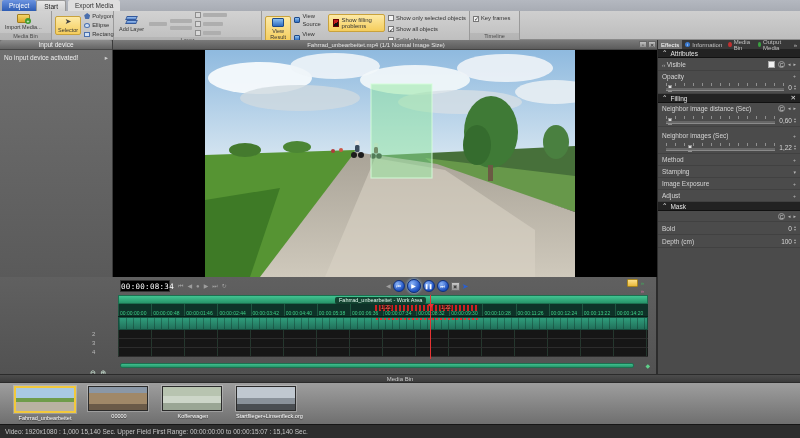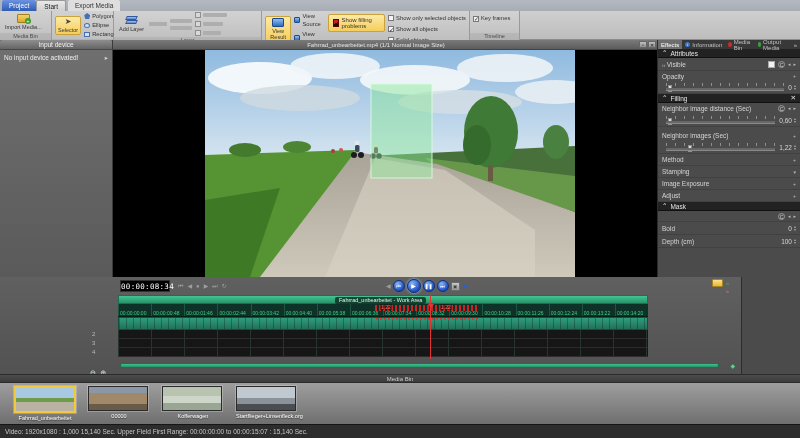--- a/index.html
+++ b/index.html
@@ -66,21 +66,21 @@
   .slider { flex:1; height:11px; margin:0 4px; position:relative; }
   .slider::before { content:""; position:absolute; top:1px; left:0; right:0; height:3px; background:repeating-linear-gradient(90deg,#8f8f8f 0 1px,transparent 1px 9px); }
   .slider::after { content:""; position:absolute; bottom:2px; left:0; right:0; height:2px; background:#676767; border-bottom:1px solid #8a8a8a; }
   .thumb { position:absolute; bottom:1px; width:4px; height:7px; background:#dcdcdc; border:1px solid #909090; }
   .stp { display:flex; flex-direction:column; font-size:4px; color:#a8a8a8; line-height:3.5px; margin-left:2px; }
   .mini { font-size:5px; color:#b8b8b8; }
   .cico { width:7px; height:7px; border:1px solid #9a9a9a; border-radius:50%; font-size:5px; line-height:6px; text-align:center; color:#cfcfcf; }
   .whitebox { width:7px; height:7px; background:#f2f2f2; border:1px solid #aaa; }
 
   
-  #timeline { left:0; top:277px; width:742px; height:97px; background:linear-gradient(#606060,#525252); border-right:1px solid #2c2c2c; }
+  #timeline { left:0; top:277px; width:657px; height:97px; background:linear-gradient(#606060,#525252); border-right:1px solid #2c2c2c; }
   #timecode { position:absolute; left:120px; top:3px; width:50px; height:12px; background:#000; border:1px solid #333; color:#fff; font-family:"DejaVu Sans Mono", monospace; font-size:7.5px; text-align:center; line-height:11px; letter-spacing:.3px; }
   .tbtn { font-size:6px; color:#9d9d9d; line-height:12px; }
   #smallbtns { position:absolute; left:178px; top:3px; display:flex; gap:4px; }
   #bluebtns { position:absolute; left:386px; top:2px; display:flex; align-items:center; gap:2px; }
   .bluec { border-radius:50%; background:radial-gradient(circle at 35% 30%,#8ab4f8,#1c4fc0 70%); color:#fff; text-align:center; border:1px solid #10307a; }
   .b12 { width:12px; height:12px; font-size:5px; line-height:11px; }
   .b14 { width:14px; height:14px; font-size:6px; line-height:13px; box-shadow:0 0 3px #9cf; }
   .grayb { width:9px; height:9px; background:linear-gradient(#c8c8c8,#989898); border:1px solid #6a6a6a; font-size:4.5px; line-height:8px; text-align:center; color:#444; }
   #tright { position:absolute; right:12px; top:2px; display:flex; flex-direction:column; gap:1px; align-items:flex-end; }
   #tright .r1 { display:flex; gap:3px; align-items:center; }

